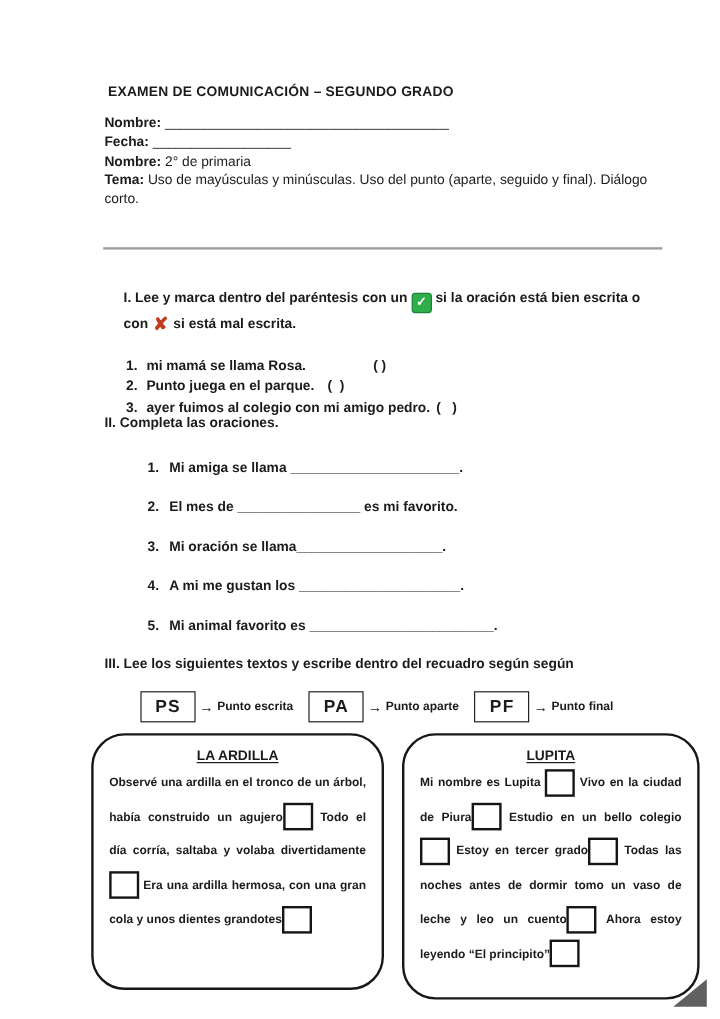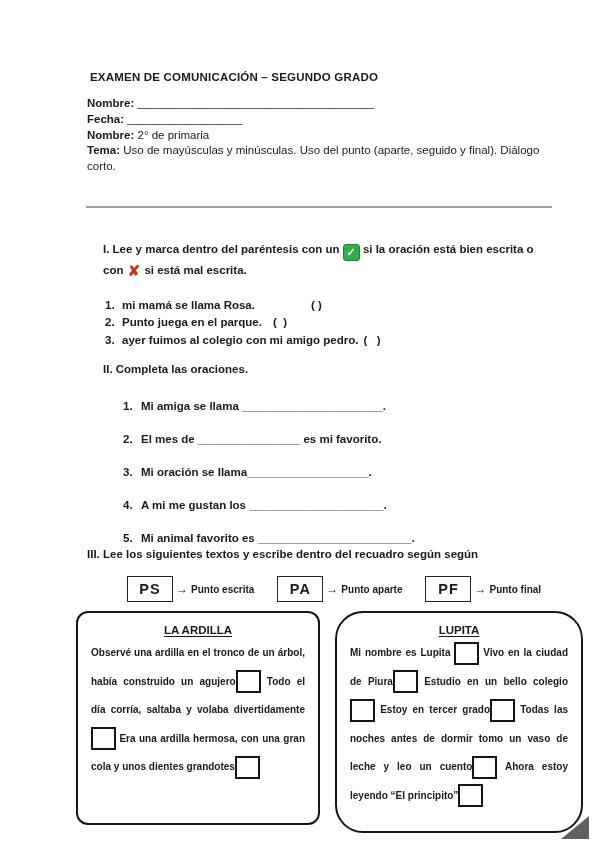--- a/index.html
+++ b/index.html
@@ -26,42 +26,42 @@
   .icon-x { color:#c23a20; font-size:15px; font-weight:bold; vertical-align:-2px; padding:0 1px; }
   .sec1 .items { margin-top:7px; padding-left:18px; }
   .sec1 .item { line-height:17.5px; }
   .sec1 .item .num { display:inline-block; width:17px; }
   .sec1 .item .paren { white-space:pre; }
   .sec1 .item:nth-child(1) .paren { margin-left:56px; }
   .sec1 .item:nth-child(2) .paren { margin-left:11px; }
   .sec1 .item:nth-child(3) .paren { margin-left:5px; }
 
   .sec2 { position:absolute; left:87px; top:346px; width:484px; font-size:11.5px; font-weight:bold; }
-  .sec2 .heading { margin:16px; line-height:14px; }
+  .sec2 .heading { margin:0; line-height:14px; }
   .sec2 .items { margin-top:23px; padding-left:36px; }
   .sec2 .item { line-height:14px; margin-bottom:19px; }
   .sec2 .item .num { display:inline-block; width:18px; }
 
   .sec3h { position:absolute; left:87px; top:548px; font-size:11.5px; font-weight:bold; white-space:nowrap; }
 
   .legend { position:absolute; left:117px; top:576px; display:flex; align-items:center; gap:13px; }
   .lg { display:flex; align-items:center; }
   .lg .abbr {
     width:44px; height:24px; border:1.5px solid #222222; background:#ffffff;
     display:flex; align-items:center; justify-content:center;
-    font-weight:bold; font-size:14.5px; letter-spacing:1px;margin-left:10px;
+    font-weight:bold; font-size:14.5px; letter-spacing:1px;
   }
   .lg .arrow { font-weight:bold; font-size:12px; margin:0 3px; }
   .lg .label { font-weight:bold; font-size:10px; }
 
   .card {
     position:absolute; background:#ffffff; border:2.5px solid #171717;
     border-radius:28px; box-sizing:border-box; padding:7px 13px 0 13px;
   }
-  .card.ardilla { left:76px; top:611px; width:244px; height:214px;border-radius:12px; }
+  .card.ardilla { left:76px; top:611px; width:244px; height:214px; }
   .card.lupita  { left:335px; top:611px; width:248px; height:222px; }
   .card h3 {
     margin:4px 0 0 0; text-align:center; font-size:11.5px; font-weight:bold;
     text-decoration:underline; text-underline-offset:2px;
   }
   .card p {
     margin:3px 0 0 0; font-size:10px; font-weight:bold;
     text-align:justify; line-height:28.5px;
   }
   .sq {

